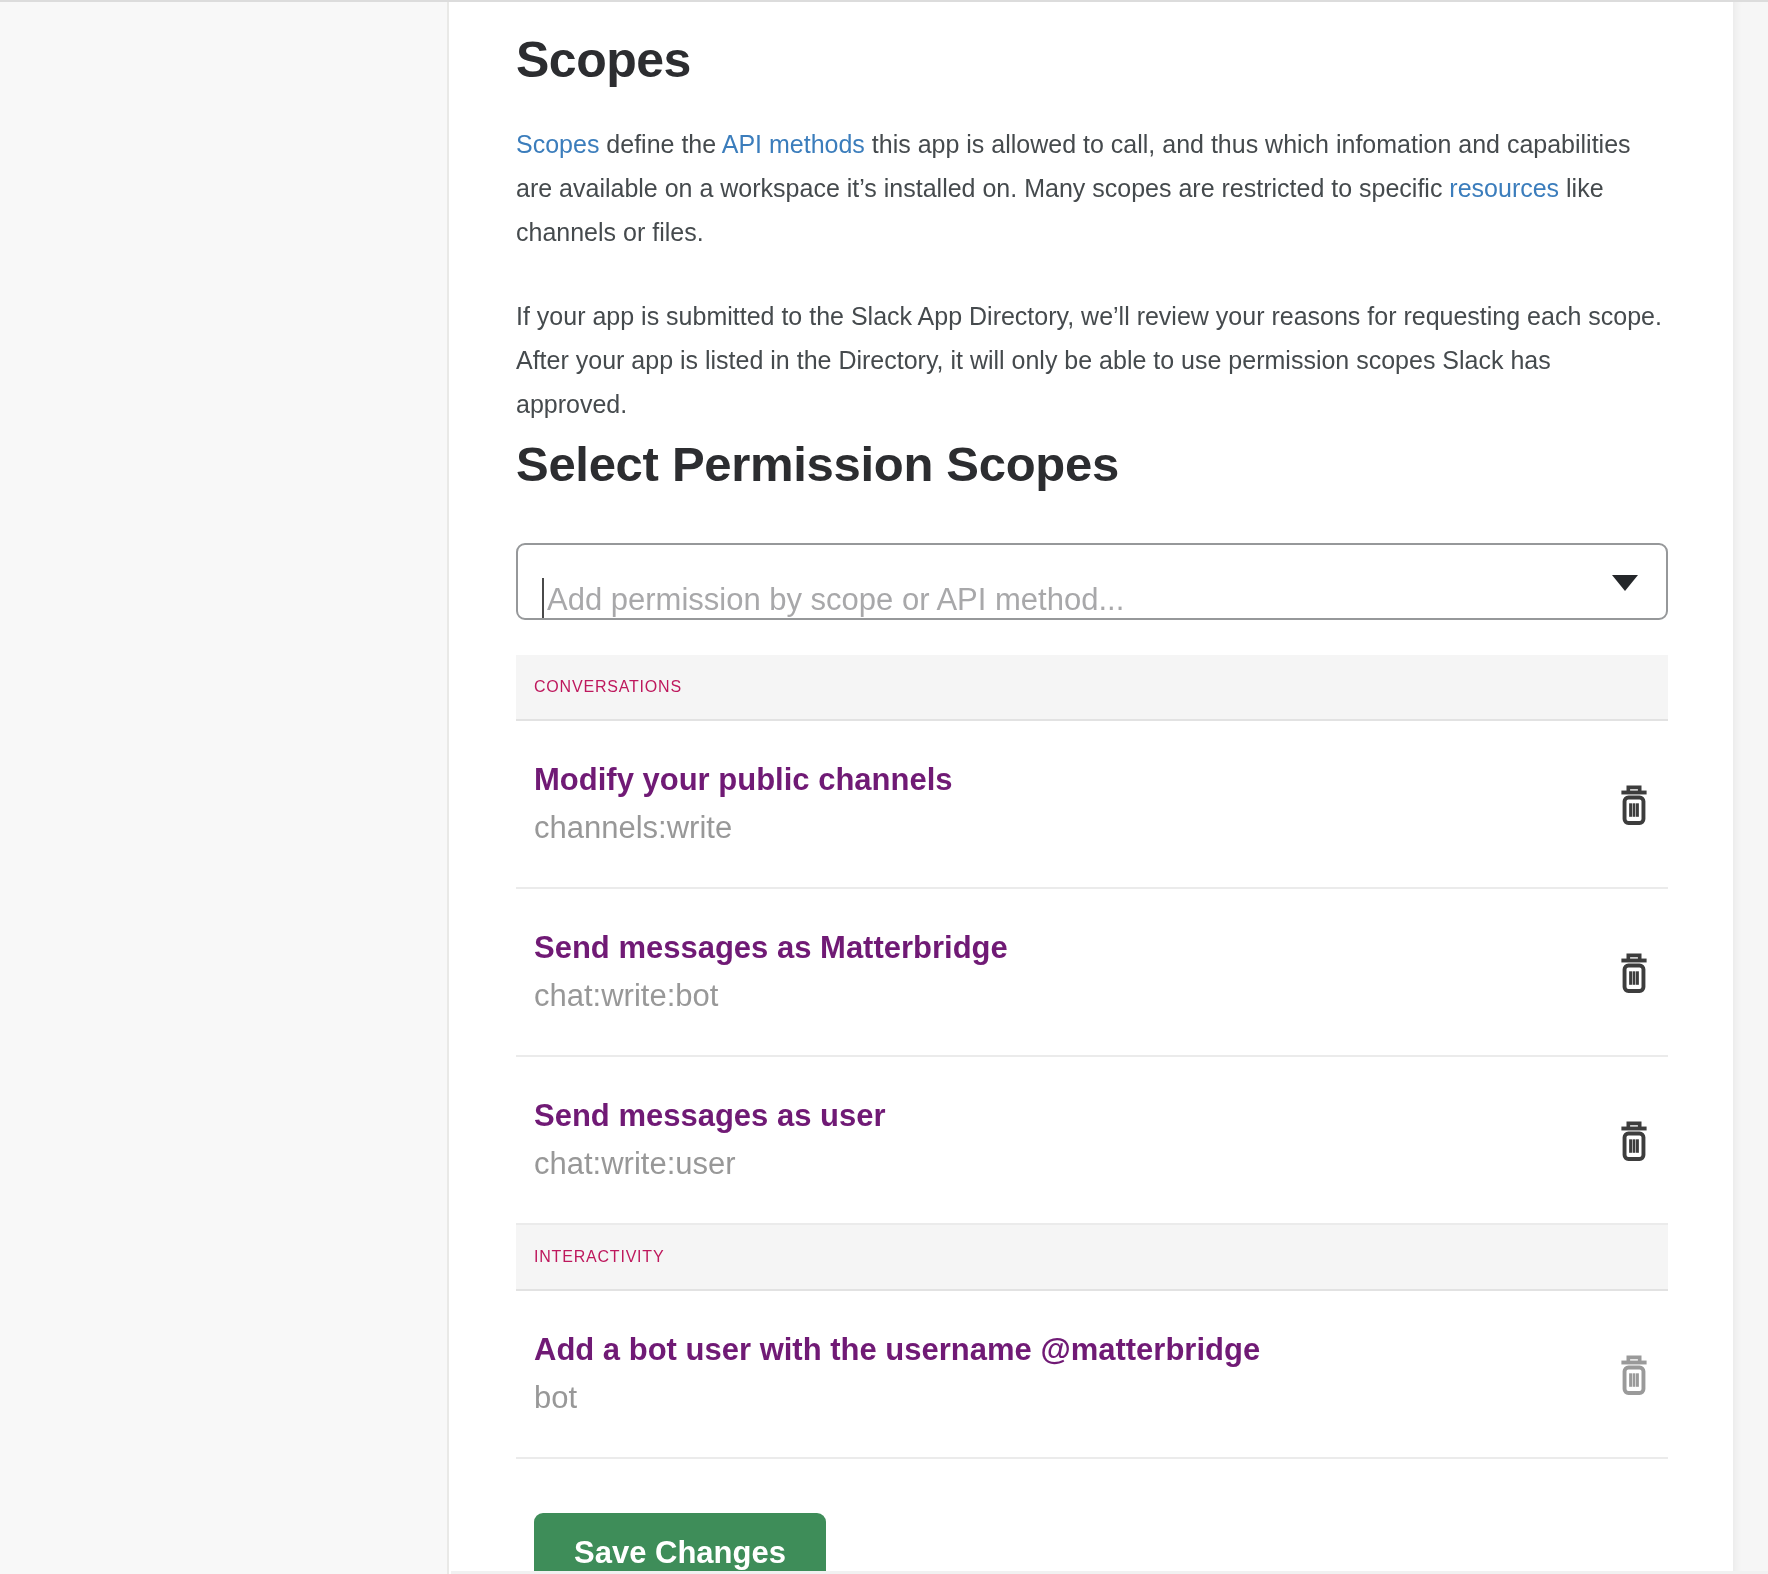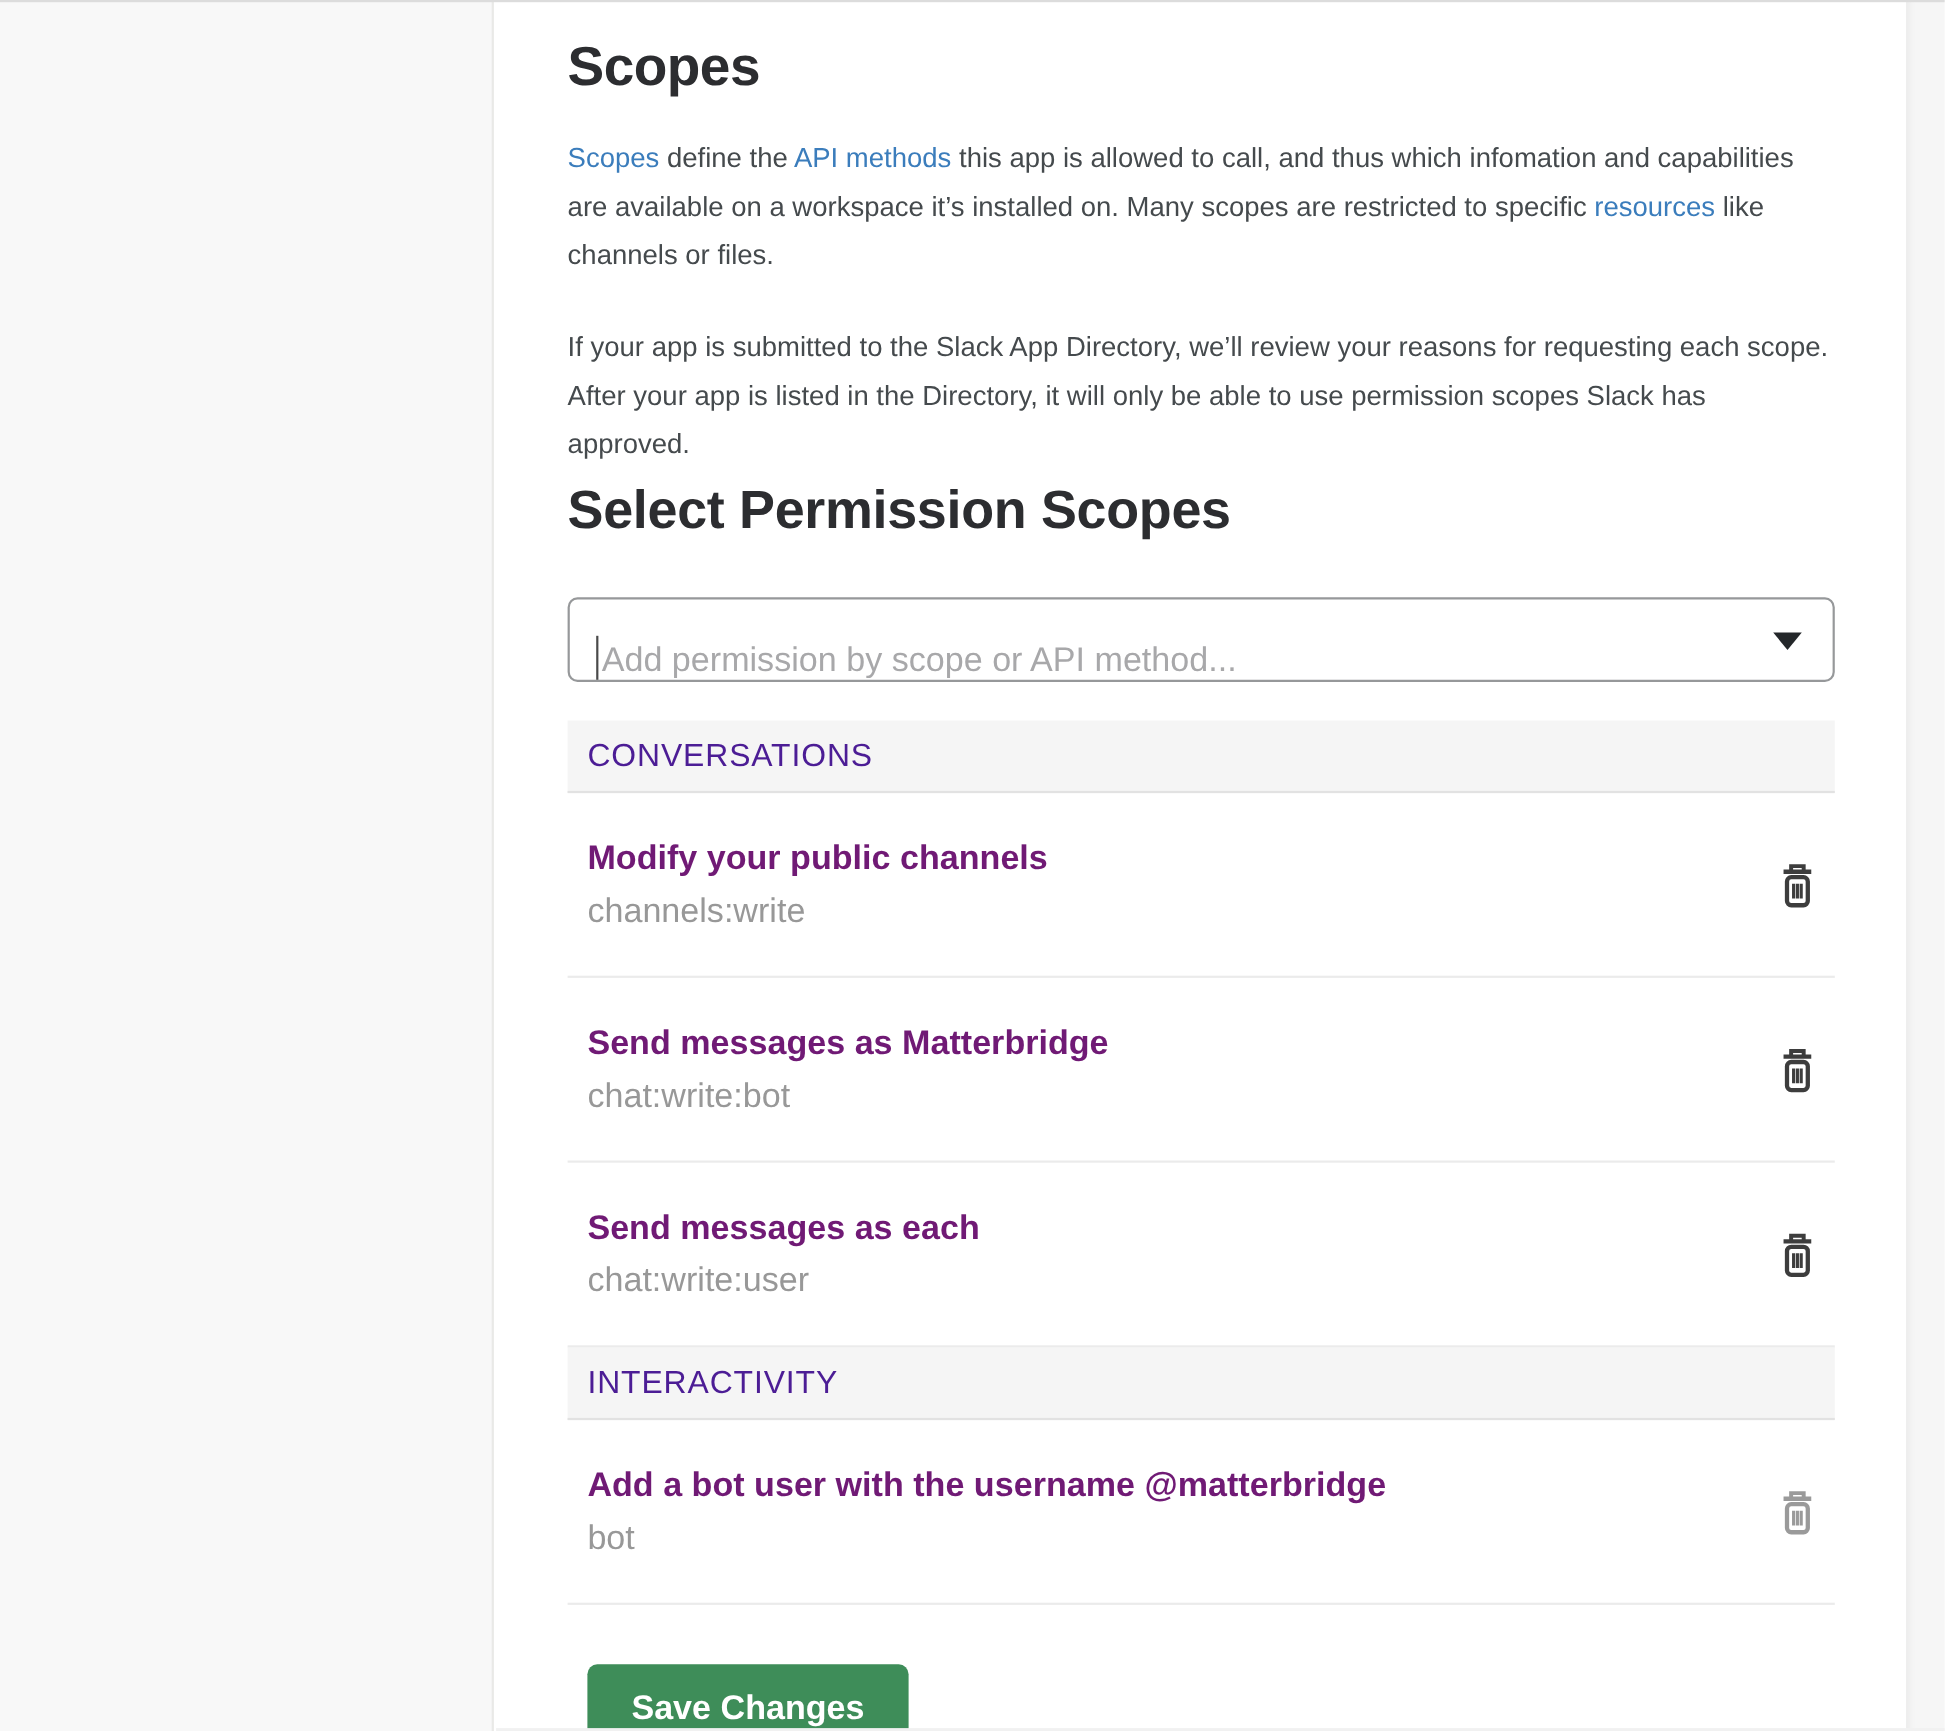--- a/index.html
+++ b/index.html
@@ -72,22 +72,22 @@
     border-top: 16px solid #24272a;
   }
   .scopes-list {
     margin-top: 35px; width: 1152px;
   }
   .section-header {
     height: 66px; background: #f5f5f5;
     border-bottom: 2px solid #e2e2e2;
     display: flex; align-items: center;
     padding: 0 18px;
-    font-size: 29px; font-weight: 500; letter-spacing: 0.8px;
-    color: #4c1d95;
+    font-size: 16px; font-weight: 500; letter-spacing: 0.8px;
+    color: #be185d;
   }
   .scope-item {
     position: relative;
     padding: 40px 90px 40px 18px;
     border-bottom: 2px solid #ebebeb;
   }
   .scope-title {
     font-size: 31px; line-height: 38px; font-weight: 700; color: #701a75;
     margin-bottom: 10px;
   }
@@ -164,21 +164,21 @@
             <path d="M8.2 6.4 V3.6 h7.6 V6.4" stroke-width="2.4"></path>
             <line x1="3.6" y1="7" x2="20.4" y2="7" stroke-width="2.6"></line>
             <rect x="5.7" y="10.3" width="12.6" height="17" rx="2.6" stroke-width="2.6"></rect>
             <line x1="9.7" y1="14.2" x2="9.7" y2="23.2" stroke-width="1.9"></line>
             <line x1="12" y1="14.2" x2="12" y2="23.2" stroke-width="1.9"></line>
             <line x1="14.3" y1="14.2" x2="14.3" y2="23.2" stroke-width="1.9"></line>
           </svg>
         </button>
       </div>
       <div class="scope-item">
-        <div class="scope-title">Send messages as each</div>
+        <div class="scope-title">Send messages as user</div>
         <div class="scope-code">chat:write:user</div>
         <button class="trash-btn dark">
           <svg width="36" height="45" viewBox="0 0 24 30" fill="none" stroke="currentColor">
             <path d="M8.2 6.4 V3.6 h7.6 V6.4" stroke-width="2.4"></path>
             <line x1="3.6" y1="7" x2="20.4" y2="7" stroke-width="2.6"></line>
             <rect x="5.7" y="10.3" width="12.6" height="17" rx="2.6" stroke-width="2.6"></rect>
             <line x1="9.7" y1="14.2" x2="9.7" y2="23.2" stroke-width="1.9"></line>
             <line x1="12" y1="14.2" x2="12" y2="23.2" stroke-width="1.9"></line>
             <line x1="14.3" y1="14.2" x2="14.3" y2="23.2" stroke-width="1.9"></line>
           </svg>

